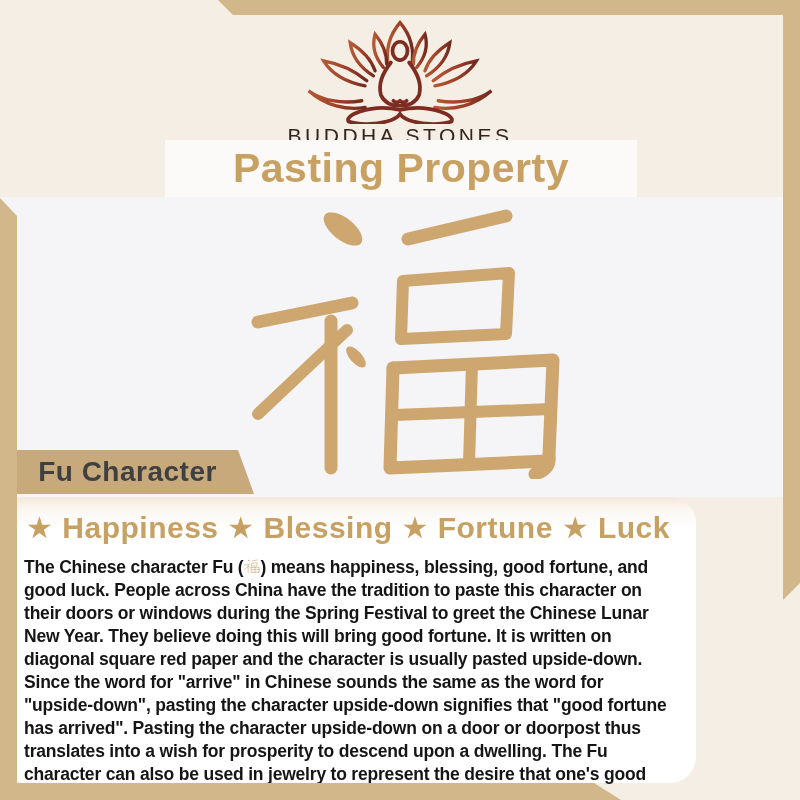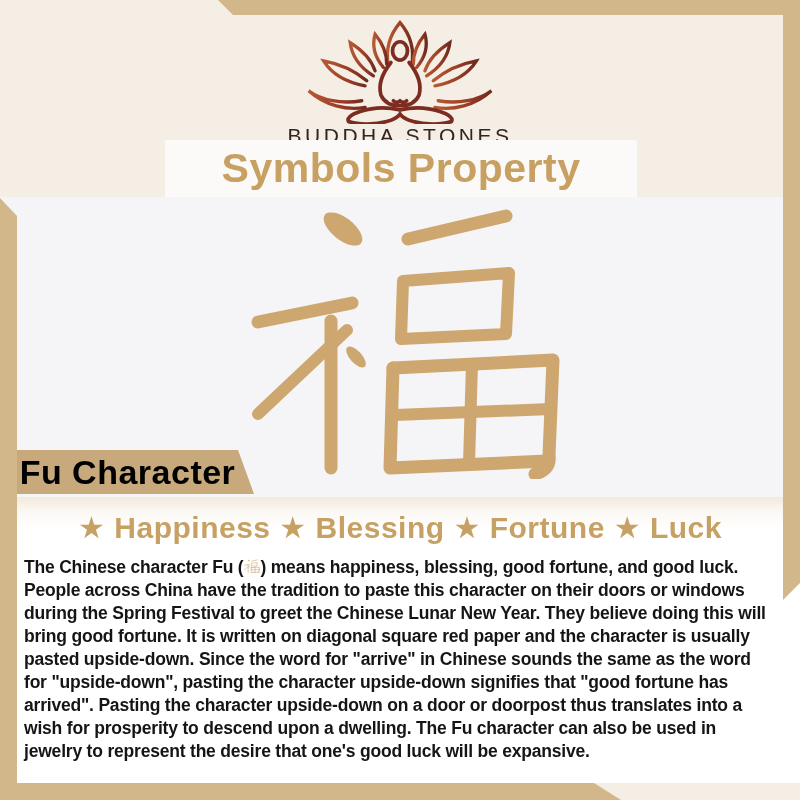--- a/index.html
+++ b/index.html
@@ -25,25 +25,26 @@
   
   .main-panel{position:absolute;left:0;top:197px;width:800px;height:300px;background:#f5f5f7;}
   .fu-svg{position:absolute;left:238px;top:0px;}
   
   .ribbon{
     position:absolute;left:17px;top:450px;width:237px;height:44px;
     background:#c7a97c;
     clip-path:polygon(0 0,221px 0,237px 44px,0 44px);
     display:flex;align-items:center;justify-content:center;
   }
-  .ribbon-label{color:#000000;font-size:34px;font-weight:bold;letter-spacing:.5px;padding-right:16px;white-space:nowrap;}
+  .ribbon-label{color:#404040;font-size:28px;font-weight:bold;letter-spacing:.5px;padding-right:16px;white-space:nowrap;}
   
   .lower{
-    position:absolute;left:0;top:497px;width:800px;height:286px;
+    position:absolute;left:0;top:497px;width:696px;height:286px;
     background:linear-gradient(180deg,#f3e9db 0px,#fbf8f4 14px,#ffffff 32px);
+    border-radius:26px;
   }
   .keywords{
     margin-top:13px;text-align:center;font-size:30px;font-weight:bold;
     color:#c7a164;letter-spacing:.5px;white-space:nowrap;
   }
   .description{
     margin:11px 28px 0 24px;font-size:17.5px;font-weight:bold;color:#151515;
     line-height:23px;letter-spacing:-0.2px;text-align:left;
   }
   .cjk-inline{width:17px;height:16px;vertical-align:-1px;}
@@ -85,21 +86,21 @@
           <path d="M119,56 C108,70 104,84 107,95 C111,104 120,108 130,108 C140,108 149,104 153,95 C156,84 152,70 141,56"></path>
           <path d="M122,102 q4,4 8,0 M130,102 q4,4 8,0"></path>
           <path d="M130,113 C112,109 94,111 82,115 C70,119 66,123 68,127 C80,131 100,131 114,127 C122,125 128,121 130,118 C132,121 138,125 146,127 C160,131 180,131 192,127 C194,123 190,119 178,115 C166,111 148,109 130,113"></path>
         </g>
       </svg>
       <div class="brand">BUDDHA STONES</div>
     </div>
   </div>
 
   <div class="title-band">
-    <div class="title">Symbols Property</div>
+    <div class="title">Pasting Property</div>
   </div>
 
   <div class="main-panel">
     <svg class="fu-svg" width="322" height="282" viewBox="0 0 322 282" aria-hidden="true">
       <g id="fu-strokes" fill="none" stroke="#cda76f" stroke-linecap="round">
 
         <ellipse cx="105" cy="32" rx="23" ry="11" fill="#cda76f" stroke="none" transform="rotate(38 105 32)"></ellipse>
         <path d="M20,125 L114,106" stroke-width="13"></path>
         <path d="M109,133 L20,217" stroke-width="12"></path>
         <path d="M93,124 L93,271" stroke-width="13"></path>

